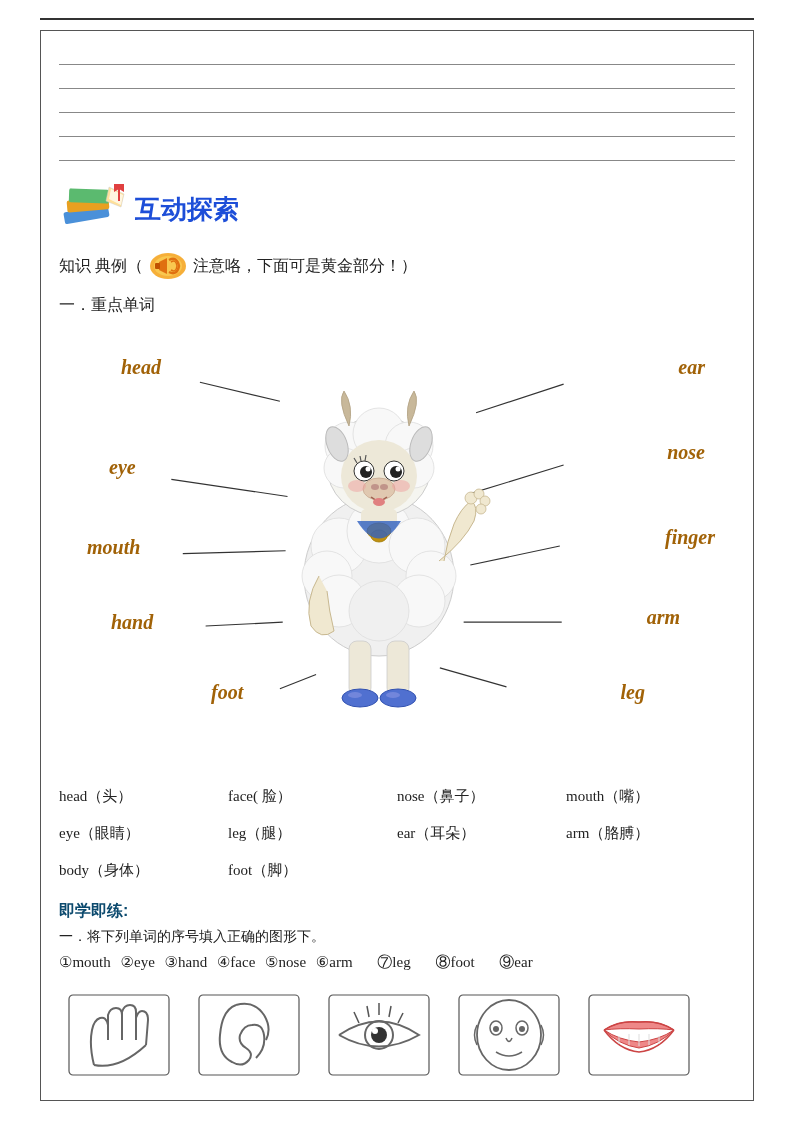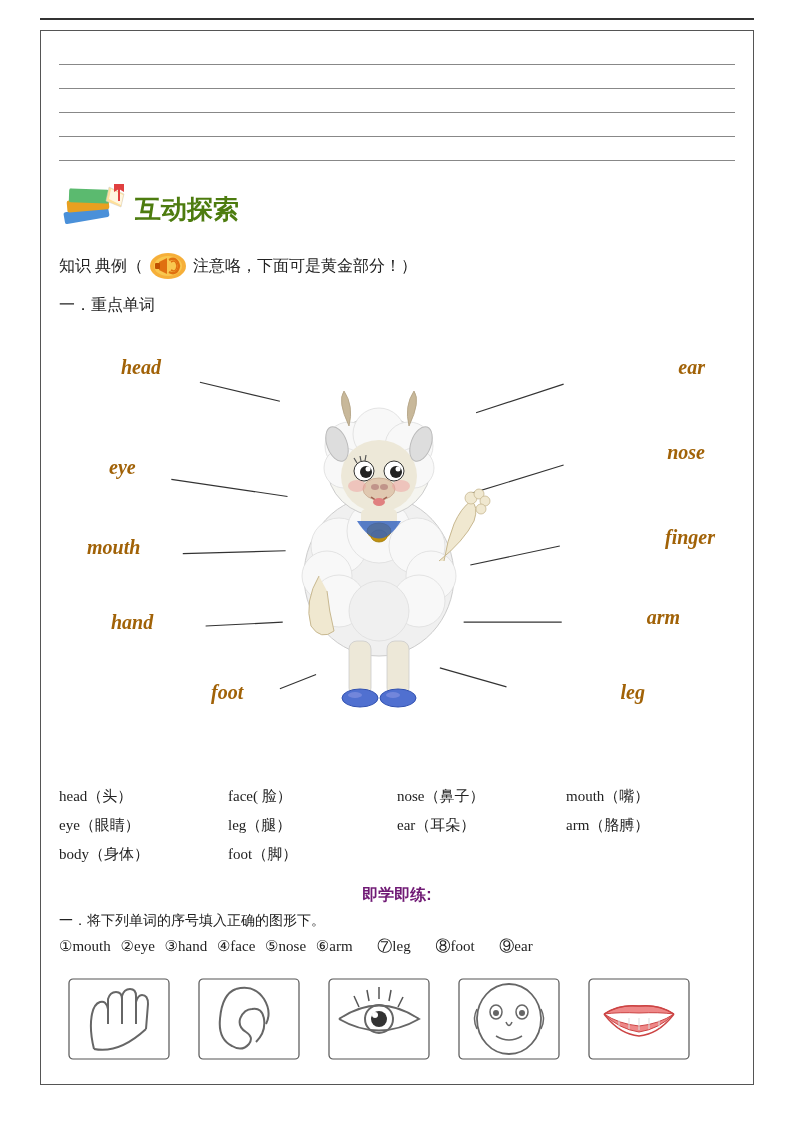--- a/index.html
+++ b/index.html
@@ -42,21 +42,21 @@
     .section-icon {
       width: 70px;
       height: 60px;
       margin-right: 6px;
       flex-shrink: 0;
     }
 
     .section-title {
       font-size: 26px;
       font-weight: bold;
-      color: #4d7c0f;
+      color: #1d4ed8;
       font-family: 'Microsoft YaHei', sans-serif;
     }
 
     .knowledge-bar {
       display: flex;
       align-items: center;
       margin-bottom: 14px;
       font-size: 16px;
       color: #222;
     }
@@ -96,36 +96,35 @@
       font-weight: bold;
       font-style: italic;
       color: #a16207;
       font-family: 'Times New Roman', Times, serif;
     }
 
     
     .vocab-grid {
       display: grid;
       grid-template-columns: repeat(4, 1fr);
-      gap: 4px 0;
+      gap: 12px 0;
       margin-bottom: 18px;
       font-size: 15px;
       color: #222;
     }
     .vocab-grid .entry {
       padding: 3px 0;
     }
 
     .practice-title {
       font-size: 16px;
       font-weight: bold;
-      color: #701a75;
+      color: #0c4a6e;
       margin-bottom: 6px;
       font-family: 'Microsoft YaHei', sans-serif;
-      text-align: center;
     }
 
     .practice-instruction {
       font-size: 14px;
       color: #222;
       margin-bottom: 4px;
     }
 
     .word-list {
       font-size: 15px;

